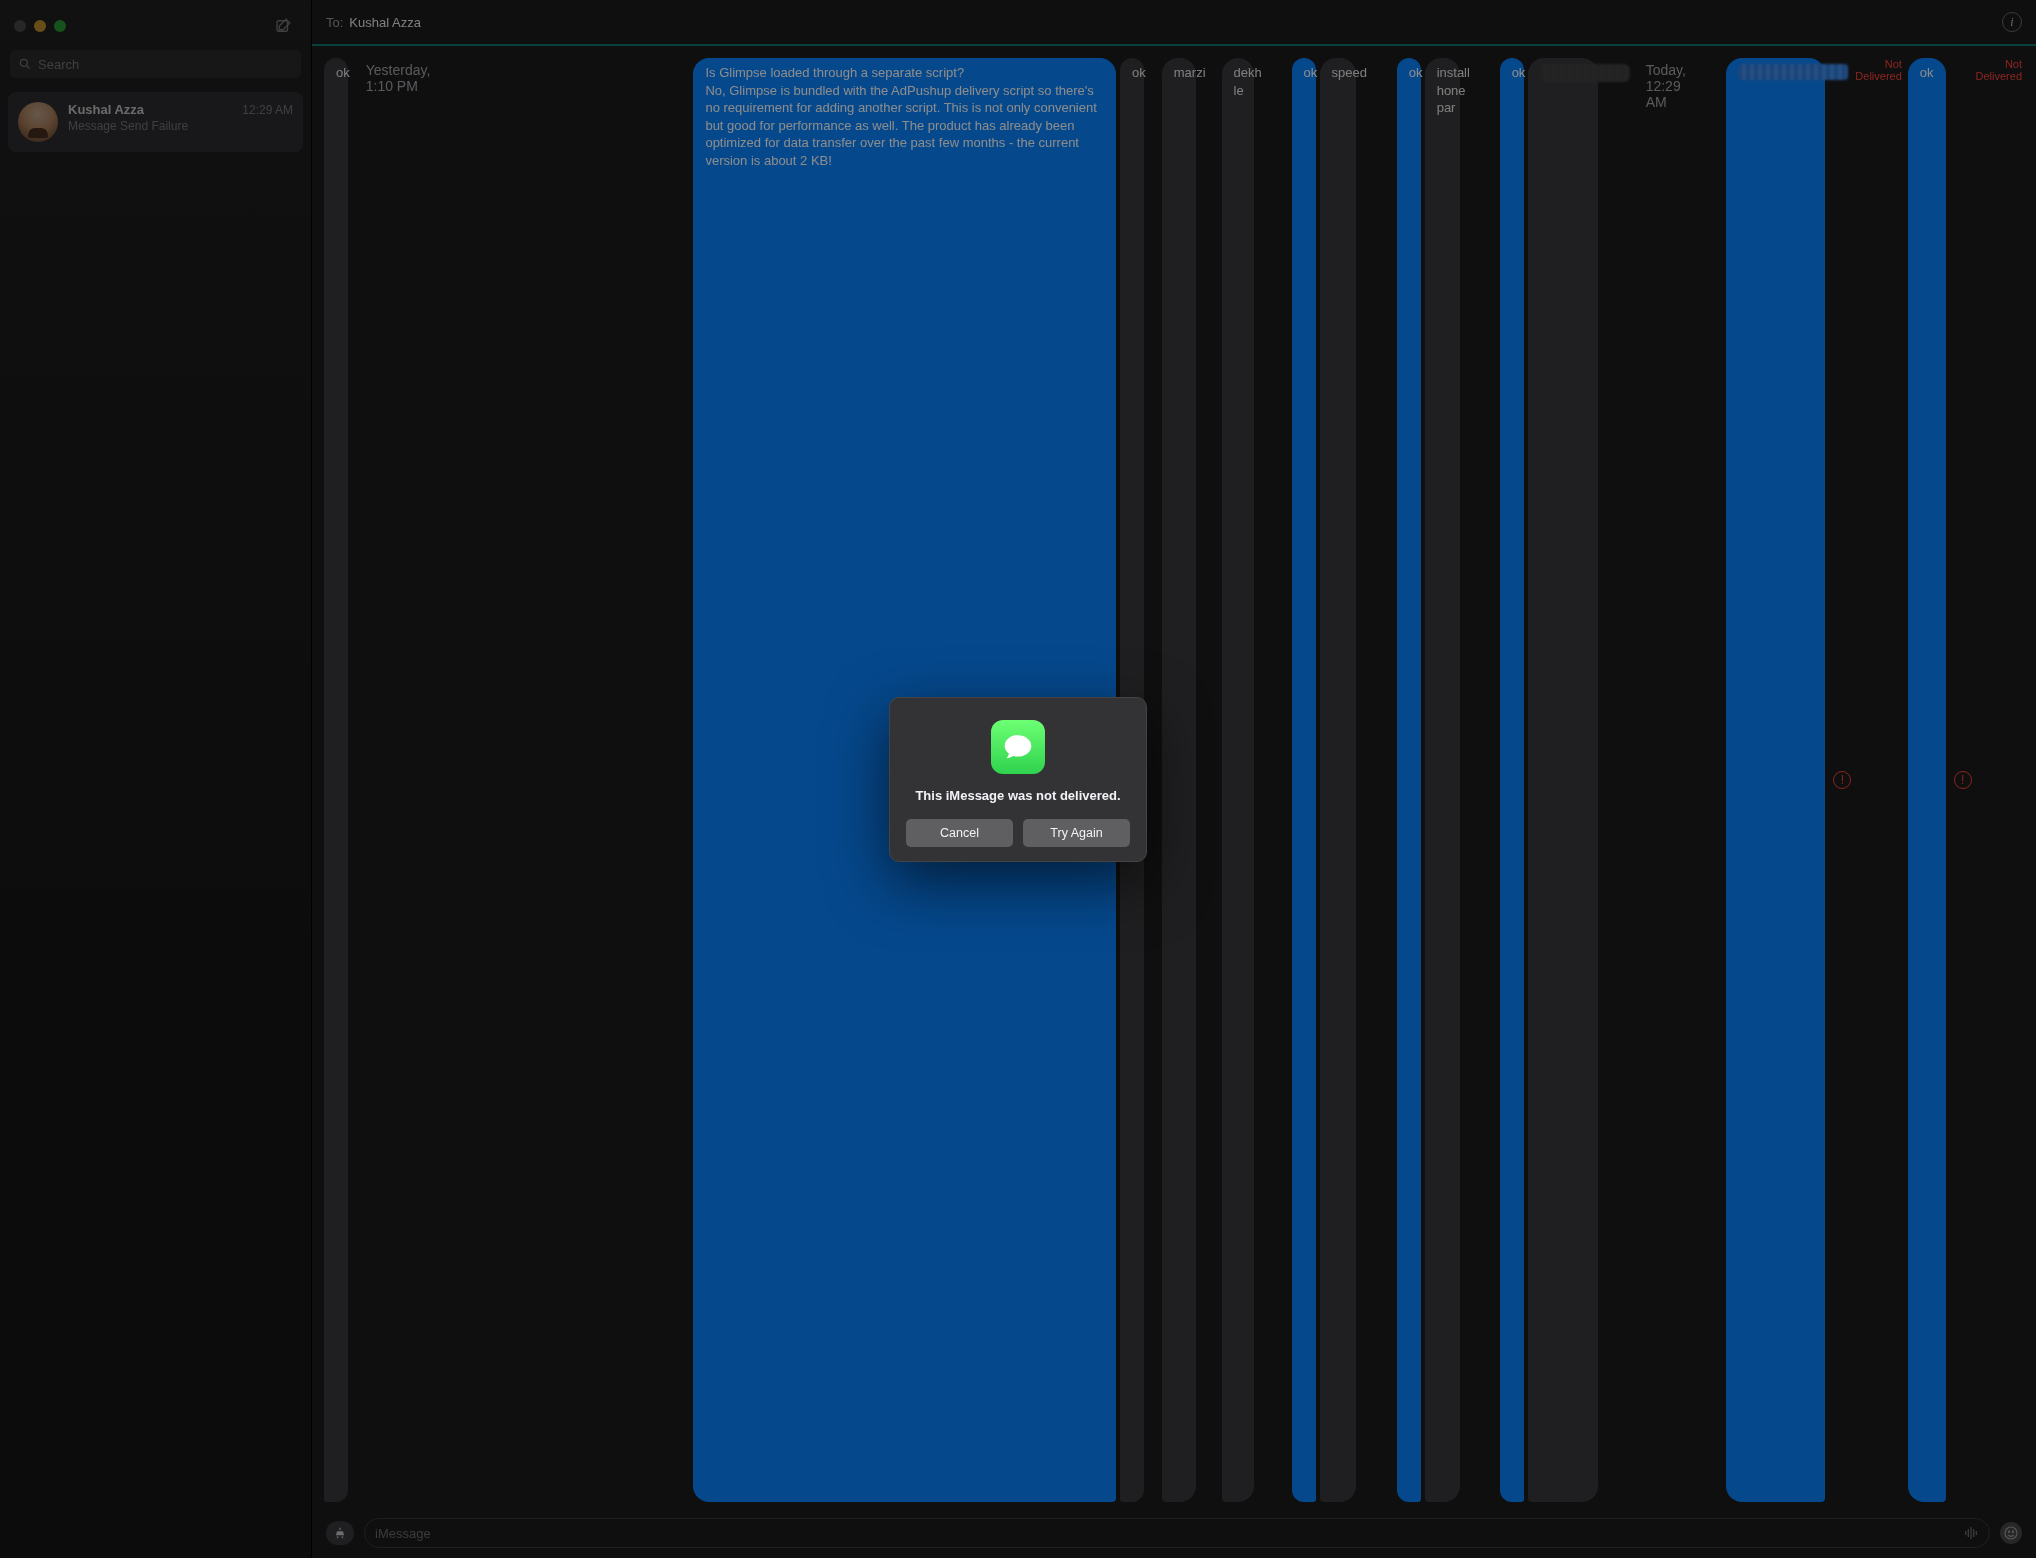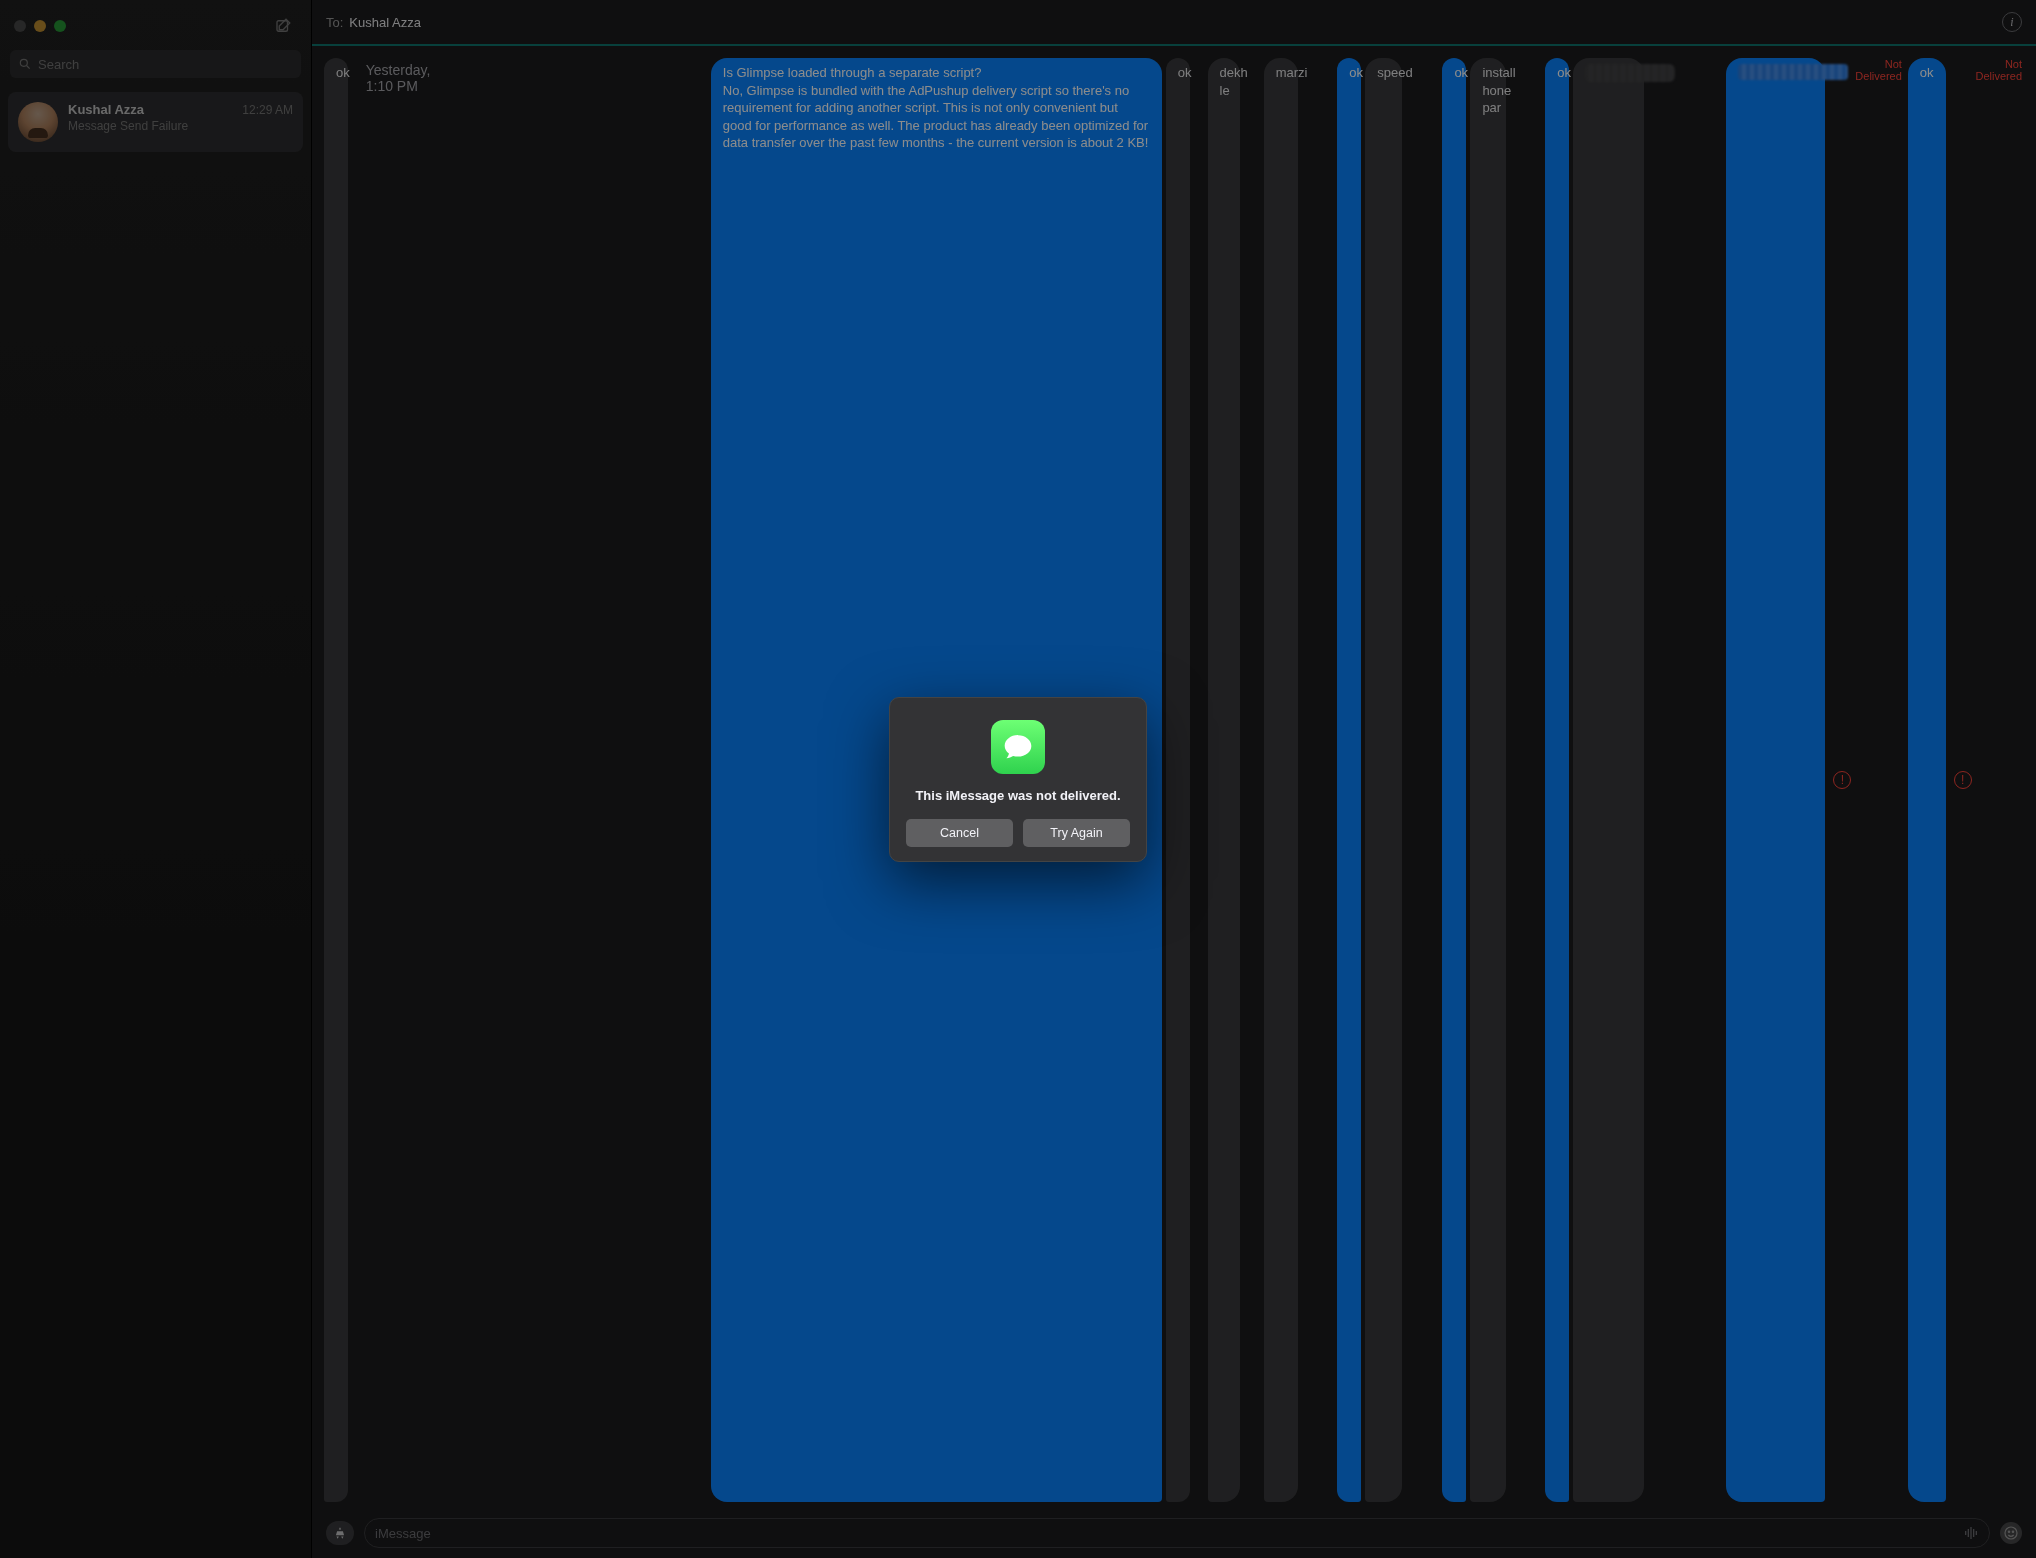--- a/index.html
+++ b/index.html
@@ -360,24 +360,24 @@
 
       <div class="row out">
         <div class="bubble large" style="white-space:pre-line">Is Glimpse loaded through a separate script?
 No, Glimpse is bundled with the AdPushup delivery script so there's no requirement for adding another script. This is not only convenient but good for performance as well. The product has already been optimized for data transfer over the past few months - the current version is about 2 KB!</div>
       </div>
 
       <div class="row in">
           <div class="bubble">ok</div>
         </div>
       <div class="row in">
+          <div class="bubble">marzi</div>
+        </div>
+      <div class="row in">
           <div class="bubble">dekh le</div>
-        </div>
-      <div class="row in">
-          <div class="bubble">marzi</div>
         </div>
 
       <div class="row out">
           <div class="bubble">ok</div>
         </div>
 
       <div class="row in">
           <div class="bubble">speed</div>
         </div>
 
@@ -392,20 +392,23 @@
       <div class="row out">
           <div class="bubble">ok</div>
         </div>
 
       <div class="row in">
           <div class="bubble">
             <div class="redacted"></div>
           </div>
         </div>
 
+      <div class="timestamp">
+        <span class="ts-bold">Today, 12:29 AM</span>
+      </div>
 
       <div class="row out">
         <div class="bubble">
             <div class="redacted-blue"></div>
           </div>
         <div class="err-badge">!</div>
       </div>
       <div class="status-text err">Not Delivered</div>
 
       <div class="row out">

